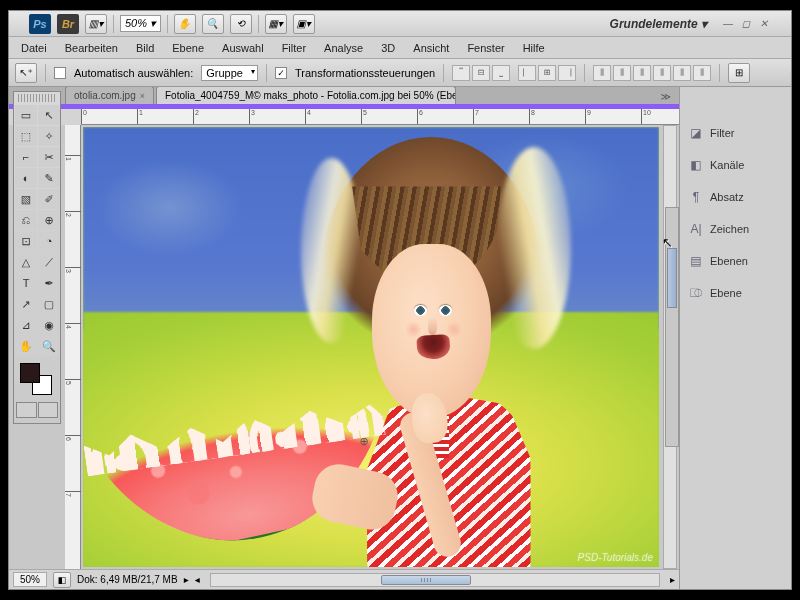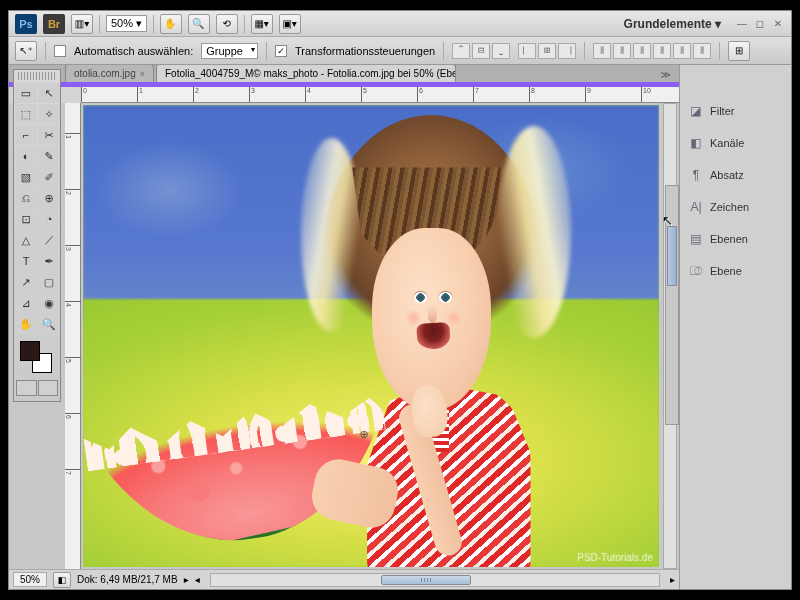--- a/index.html
+++ b/index.html
@@ -1,18 +1,18 @@
 <!DOCTYPE html>
 <html><head>
 <meta charset="utf-8">
 <style>
 * { box-sizing: border-box; margin: 0; padding: 0; font-family: "Segoe UI", Tahoma, sans-serif; }
 body { width: 800px; height: 600px; background: #000; overflow: hidden; position: relative; }
 .app { position: absolute; top: 10px; left: 8px; right: 8px; bottom: 10px; background: #d4d4d4; display: flex; flex-direction: column; border: 1px solid #888; }
-.titlebar { height: 26px; background: linear-gradient(#e8e8e8,#d0d0d0); display: flex; align-items: center; padding: 0 6px; gap: 6px; border-bottom: 1px solid #aaa; }
+.titlebar { height: 26px; background: linear-gradient(#e8e8e8,#d0d0d0); display: flex; align-items: center; padding: 0 20px; gap: 6px; border-bottom: 1px solid #aaa; font-style: italic; }
 .icon-btn { width: 22px; height: 20px; background: linear-gradient(#f5f5f5,#dadada); border: 1px solid #999; border-radius: 2px; display: flex; align-items: center; justify-content: center; font-size: 10px; cursor: pointer; }
 .icon-btn.small { width: 18px; height: 16px; font-size: 9px; }
 .ps-logo { width: 22px; height: 20px; background: #0a3e6e; color: #7fb8e8; font-weight: bold; font-size: 11px; display: flex; align-items: center; justify-content: center; border-radius: 2px; }
 .br-logo { width: 22px; height: 20px; background: #3a3a3a; color: #d0a040; font-weight: bold; font-size: 11px; display: flex; align-items: center; justify-content: center; border-radius: 2px; text-align: center; }
 .zoom-combo { font-size: 11px; padding: 1px 4px; border: 1px solid #999; background: #fff; }
 .flex-spacer { flex: 1; }
 .workspace-label { font-size: 12px; font-weight: bold; color: #333; cursor: pointer; }
 .win-btns { display: flex; gap: 4px; margin-left: 8px; }
 .win-btns span { width: 14px; height: 12px; font-size: 10px; color: #666; text-align: center; cursor: pointer; }
 .menubar { height: 22px; background: #d4d4d4; display: flex; align-items: center; padding: 0 4px; gap: 2px; border-bottom: 1px solid #aaa; }
@@ -80,21 +80,21 @@
 .scroll-h-track { flex: 1; height: 14px; background: #e0e0e0; border: 1px solid #aaa; position: relative; margin: 0 4px; }
 .scroll-h-track .thumb { position: absolute; top: 1px; bottom: 1px; left: 38%; width: 90px; background: linear-gradient(#c8d8e8,#a8c0d8); border: 1px solid #889; border-radius: 2px; cursor: pointer; }
 .scroll-h-track .grip { position:absolute; left:50%; top:2px; bottom:2px; width:10px; transform:translateX(-50%); background: repeating-linear-gradient(90deg,#889 0 1px, transparent 1px 3px); }
 .right-panels { width: 112px; background: #d0d0d0; border-left: 1px solid #999; display: flex; flex-direction: column; padding-top: 30px; }
 .panel-btn { height: 32px; display: flex; align-items: center; gap: 6px; padding: 0 8px; font-size: 11px; cursor: pointer; color: #333; border-bottom: 1px solid transparent; }
 .panel-icon { width: 16px; height: 16px; display: flex; align-items: center; justify-content: center; font-size: 12px; color: #667; }
 .panel-tab-strip { position:absolute; right: 112px; top: 120px; width: 14px; height: 240px; background: #c8c8c8; border: 1px solid #999; }
 .panel-tab-strip .seg { position:absolute; left:1px; right:1px; height:60px; background: linear-gradient(90deg,#b8c8e0,#98b0d0); border:1px solid #889; cursor:pointer; }
 .panel-tab-strip .seg.s1 { top: 40px; }
 .cursor-arrow { position:absolute; font-size:13px; color:#000; pointer-events:none; text-shadow: 1px 1px 0 #fff; }
-.watermark { position:absolute; right:6px; bottom:4px; font-size:10px; color: rgba(255,255,255,0.6); text-shadow:0 0 2px rgba(255,255,255,0.4); pointer-events:none; }
+.watermark { position:absolute; right:6px; bottom:4px; font-size:10px; color: rgba(255,255,255,0.6); font-style:italic; text-shadow:0 0 2px rgba(255,255,255,0.4); pointer-events:none; }
 </style>
 </head>
 <body>
 
 <div class="app">
 
   <div class="titlebar">
     <div class="ps-logo">Ps</div>
     <div class="br-logo">Br</div>
     <div class="icon-btn">▥▾</div>
@@ -109,20 +109,33 @@
     <div class="icon-btn">▣▾</div>
     <div class="flex-spacer"></div>
     <div class="workspace-label">Grundelemente ▾</div>
     <div class="win-btns">
       <span>―</span>
       <span>◻</span>
       <span>✕</span>
     </div>
   </div>
 
+  <div class="menubar">
+    <span class="menu-item">Datei</span>
+    <span class="menu-item">Bearbeiten</span>
+    <span class="menu-item">Bild</span>
+    <span class="menu-item">Ebene</span>
+    <span class="menu-item">Auswahl</span>
+    <span class="menu-item">Filter</span>
+    <span class="menu-item">Analyse</span>
+    <span class="menu-item">3D</span>
+    <span class="menu-item">Ansicht</span>
+    <span class="menu-item">Fenster</span>
+    <span class="menu-item">Hilfe</span>
+  </div>
 
   <div class="optbar">
     <div class="icon-btn">↖⁺</div>
     <div class="sep"></div>
     <span class="checkbox"></span>
     <span>Automatisch auswählen:</span>
     <span class="dropdown">Gruppe</span>
     <div class="sep"></div>
     <span class="checkbox">✓</span>
     <span>Transformationssteuerungen</span>

